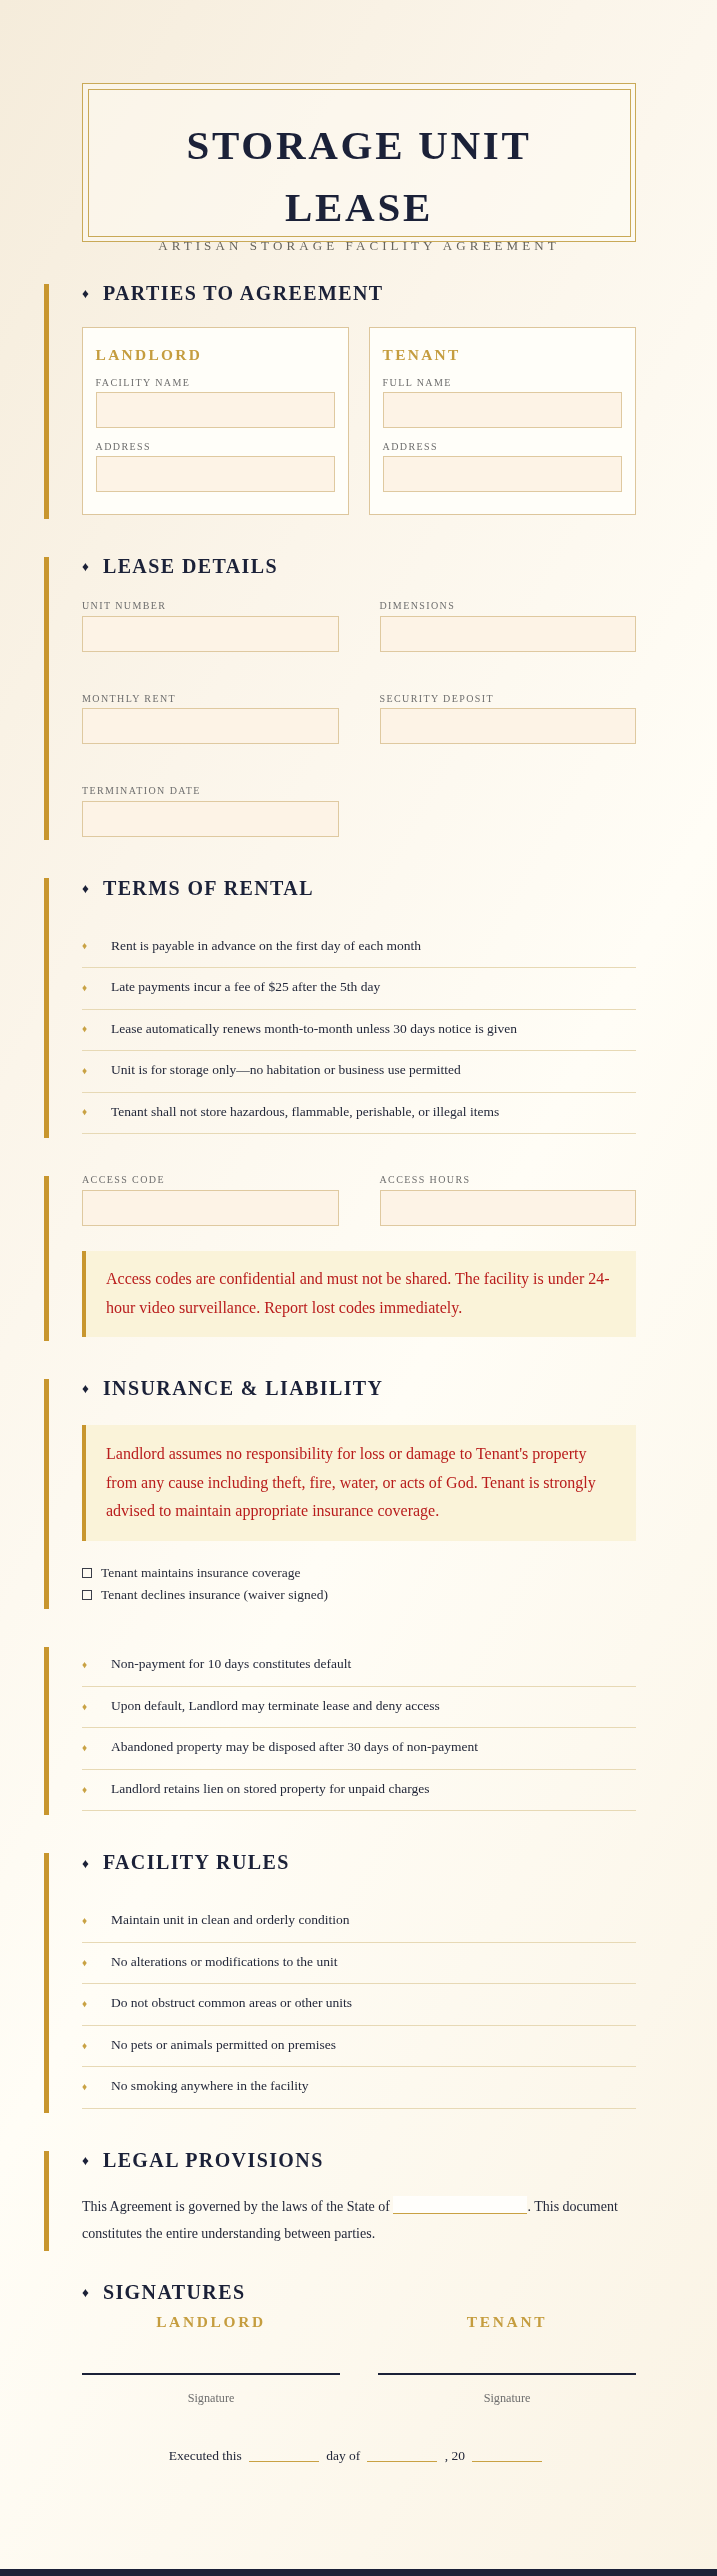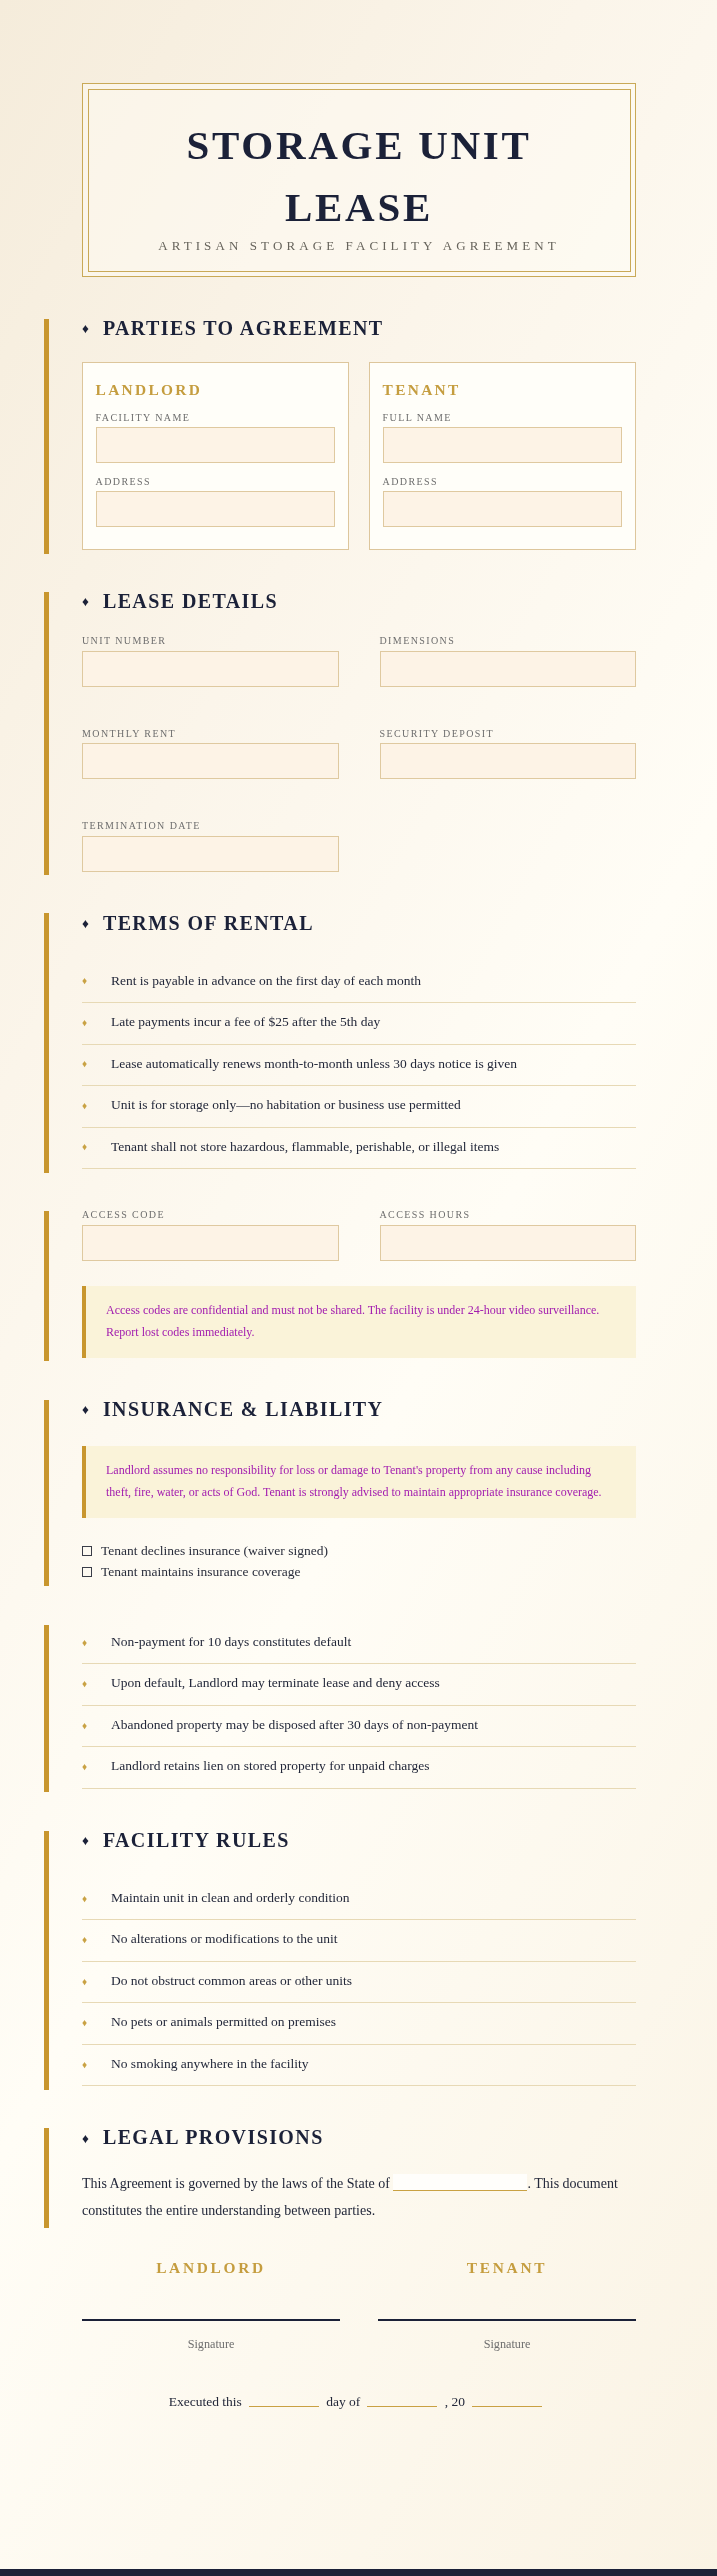--- a/index.html
+++ b/index.html
@@ -15,21 +15,21 @@
     margin: 0 auto;
     overflow: hidden;
     background: linear-gradient(118deg, #f5ecdb 0%, #fbf5ea 28%, #fffdf6 55%, #faf3e4 100%);
   }
   .content { padding: 83px 81px 0 82px; }
 
   
   .header-card {
     position: relative;
     box-sizing: border-box;
-    height: 194px;
+    height: 159px;
     border: 0.9px solid #c9a957;
     text-align: center;
     padding: 31px 18px 0;
     background: rgba(255, 253, 246, 0.45);
   }
   .header-card::before {
     content: ""; position: absolute; inset: 4.5px;
     border: 0.9px solid #c9a957; pointer-events: none;
   }
   .doc-title {
@@ -83,21 +83,21 @@
   .rule-item {
     display: flex; align-items: flex-start;
     padding: 11px 0 13.5px; border-bottom: 0.9px solid #e7d9b5;
     font-size: 13.5px; color: #23283a;
   }
   .rule-bullet { color: #c9a244; font-size: 10px; width: 29px; flex: none; padding-top: 2.7px; }
 
   
   .note-box {
     margin-top: 25px; background: #faf3d9; border-left: 4.5px solid #c8962e;
-    padding: 14.5px 20px; font-size: 12px; line-height: 1.8; color: #a21caf;
+    padding: 14.5px 20px; font-size: 16px; line-height: 1.8; color: #b91c1c;
   }
 
   
   .check-group { margin-top: 22px; }
   .check-row { display: flex; align-items: center; font-size: 13.5px; color: #2a2e3c; padding: 2.7px 0; }
   .checkbox {
     display: inline-block; width: 10px; height: 10px; box-sizing: border-box;
     border: 1.4px solid #3a3d48; margin-right: 9px; background: transparent;
     cursor: pointer; flex: none;
   }
@@ -222,25 +222,25 @@
       </div>
       <div class="note-box">Access codes are confidential and must not be shared. The facility is under 24-hour video surveillance. Report lost codes immediately.</div>
     </div>
 
     <div class="section with-bar">
       <h2 class="section-heading"><span class="h-diamond">♦</span><span>INSURANCE &amp; LIABILITY</span></h2>
       <div class="note-box">Landlord assumes no responsibility for loss or damage to Tenant's property from any cause including theft, fire, water, or acts of God. Tenant is strongly advised to maintain appropriate insurance coverage.</div>
       <div class="check-group">
         <div class="check-row">
           <span class="checkbox"></span>
-          <span>Tenant declines insurance (waiver signed)</span>
+          <span>Tenant maintains insurance coverage</span>
         </div>
         <div class="check-row">
           <span class="checkbox"></span>
-          <span>Tenant maintains insurance coverage</span>
+          <span>Tenant declines insurance (waiver signed)</span>
         </div>
       </div>
     </div>
 
     <div class="section with-bar">
       <div class="rule-list">
         <div class="rule-item">
             <span class="rule-bullet">♦</span>
             <span>Non-payment for 10 days constitutes default</span>
           </div>
@@ -284,20 +284,21 @@
           </div>
       </div>
     </div>
 
     <div class="section with-bar">
       <h2 class="section-heading"><span class="h-diamond">♦</span><span>LEGAL PROVISIONS</span></h2>
       <p class="legal-text"><span>This Agreement is governed by the laws of the State of</span> <span class="blank-inline"></span><span>. This document constitutes the entire understanding between parties.</span></p>
     </div>
 
     <div class="section sig-section">
+      <h2 class="section-heading"><span class="h-diamond">♦</span><span>SIGNATURES</span></h2>
       <div class="sig-cols">
         <div class="sig-col">
           <div class="sig-party">LANDLORD</div>
           <div class="sig-line"></div>
           <div class="sig-label">Signature</div>
         </div>
         <div class="sig-col">
           <div class="sig-party">TENANT</div>
           <div class="sig-line"></div>
           <div class="sig-label">Signature</div>

